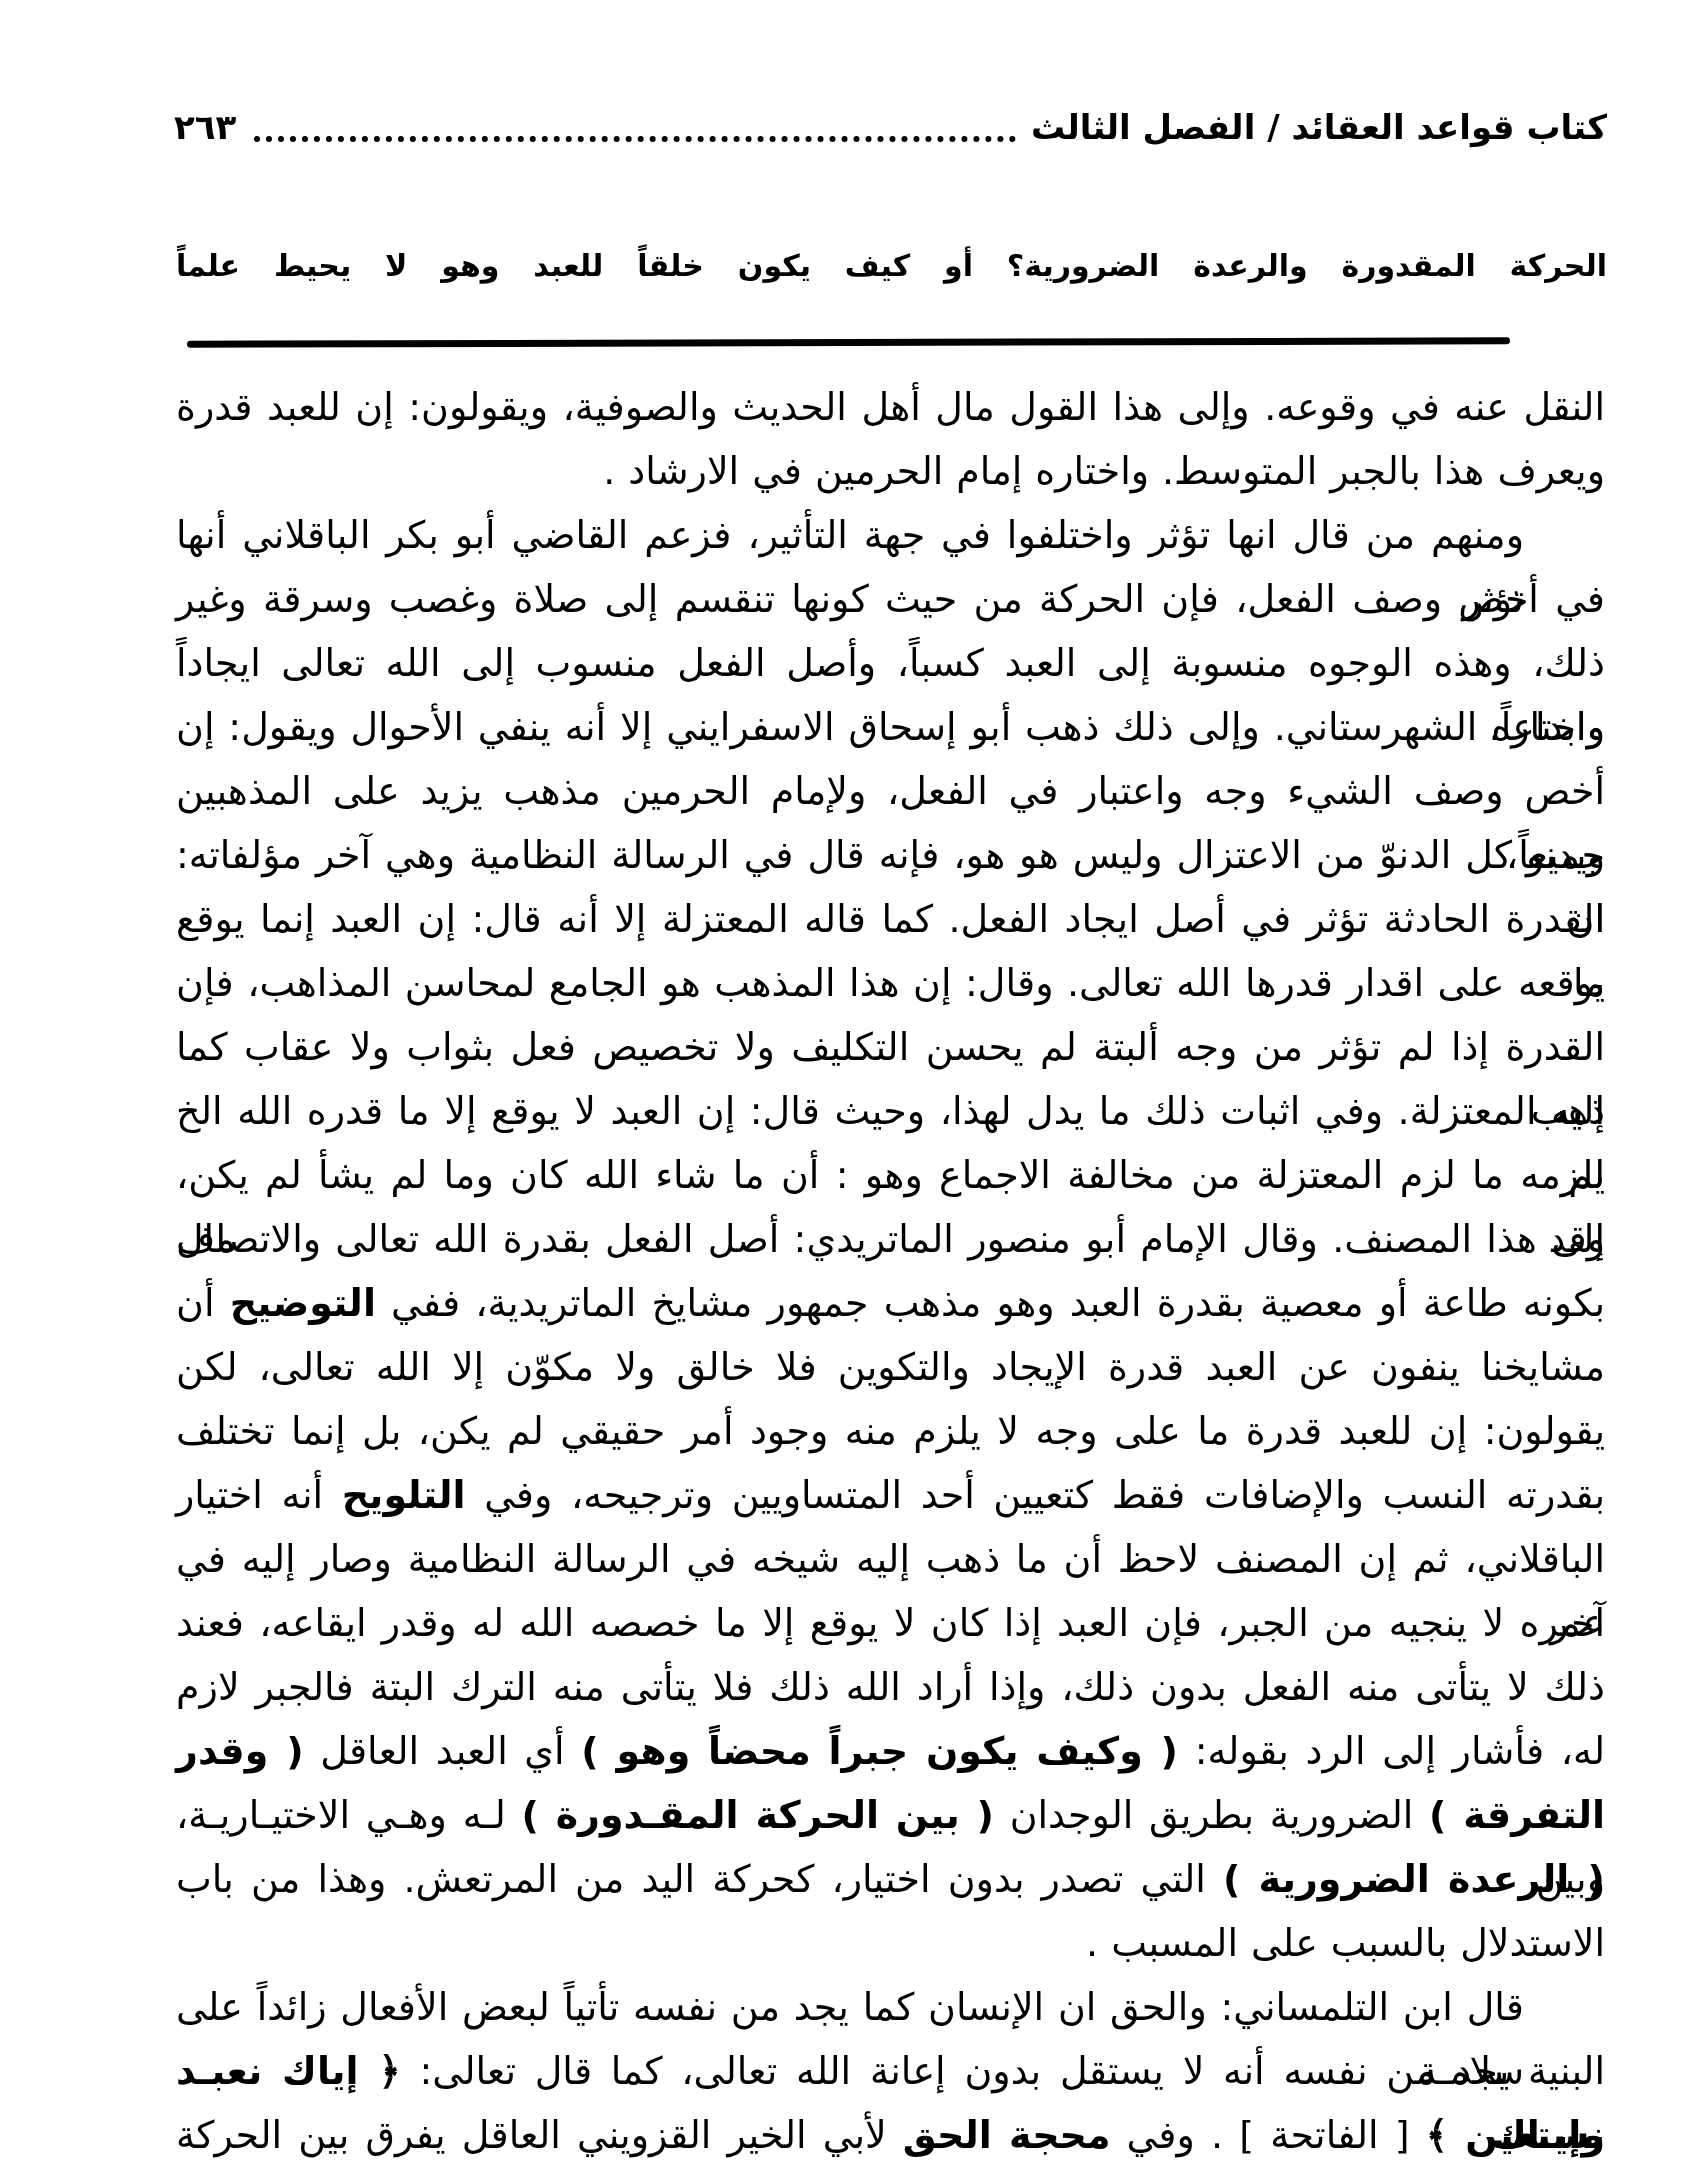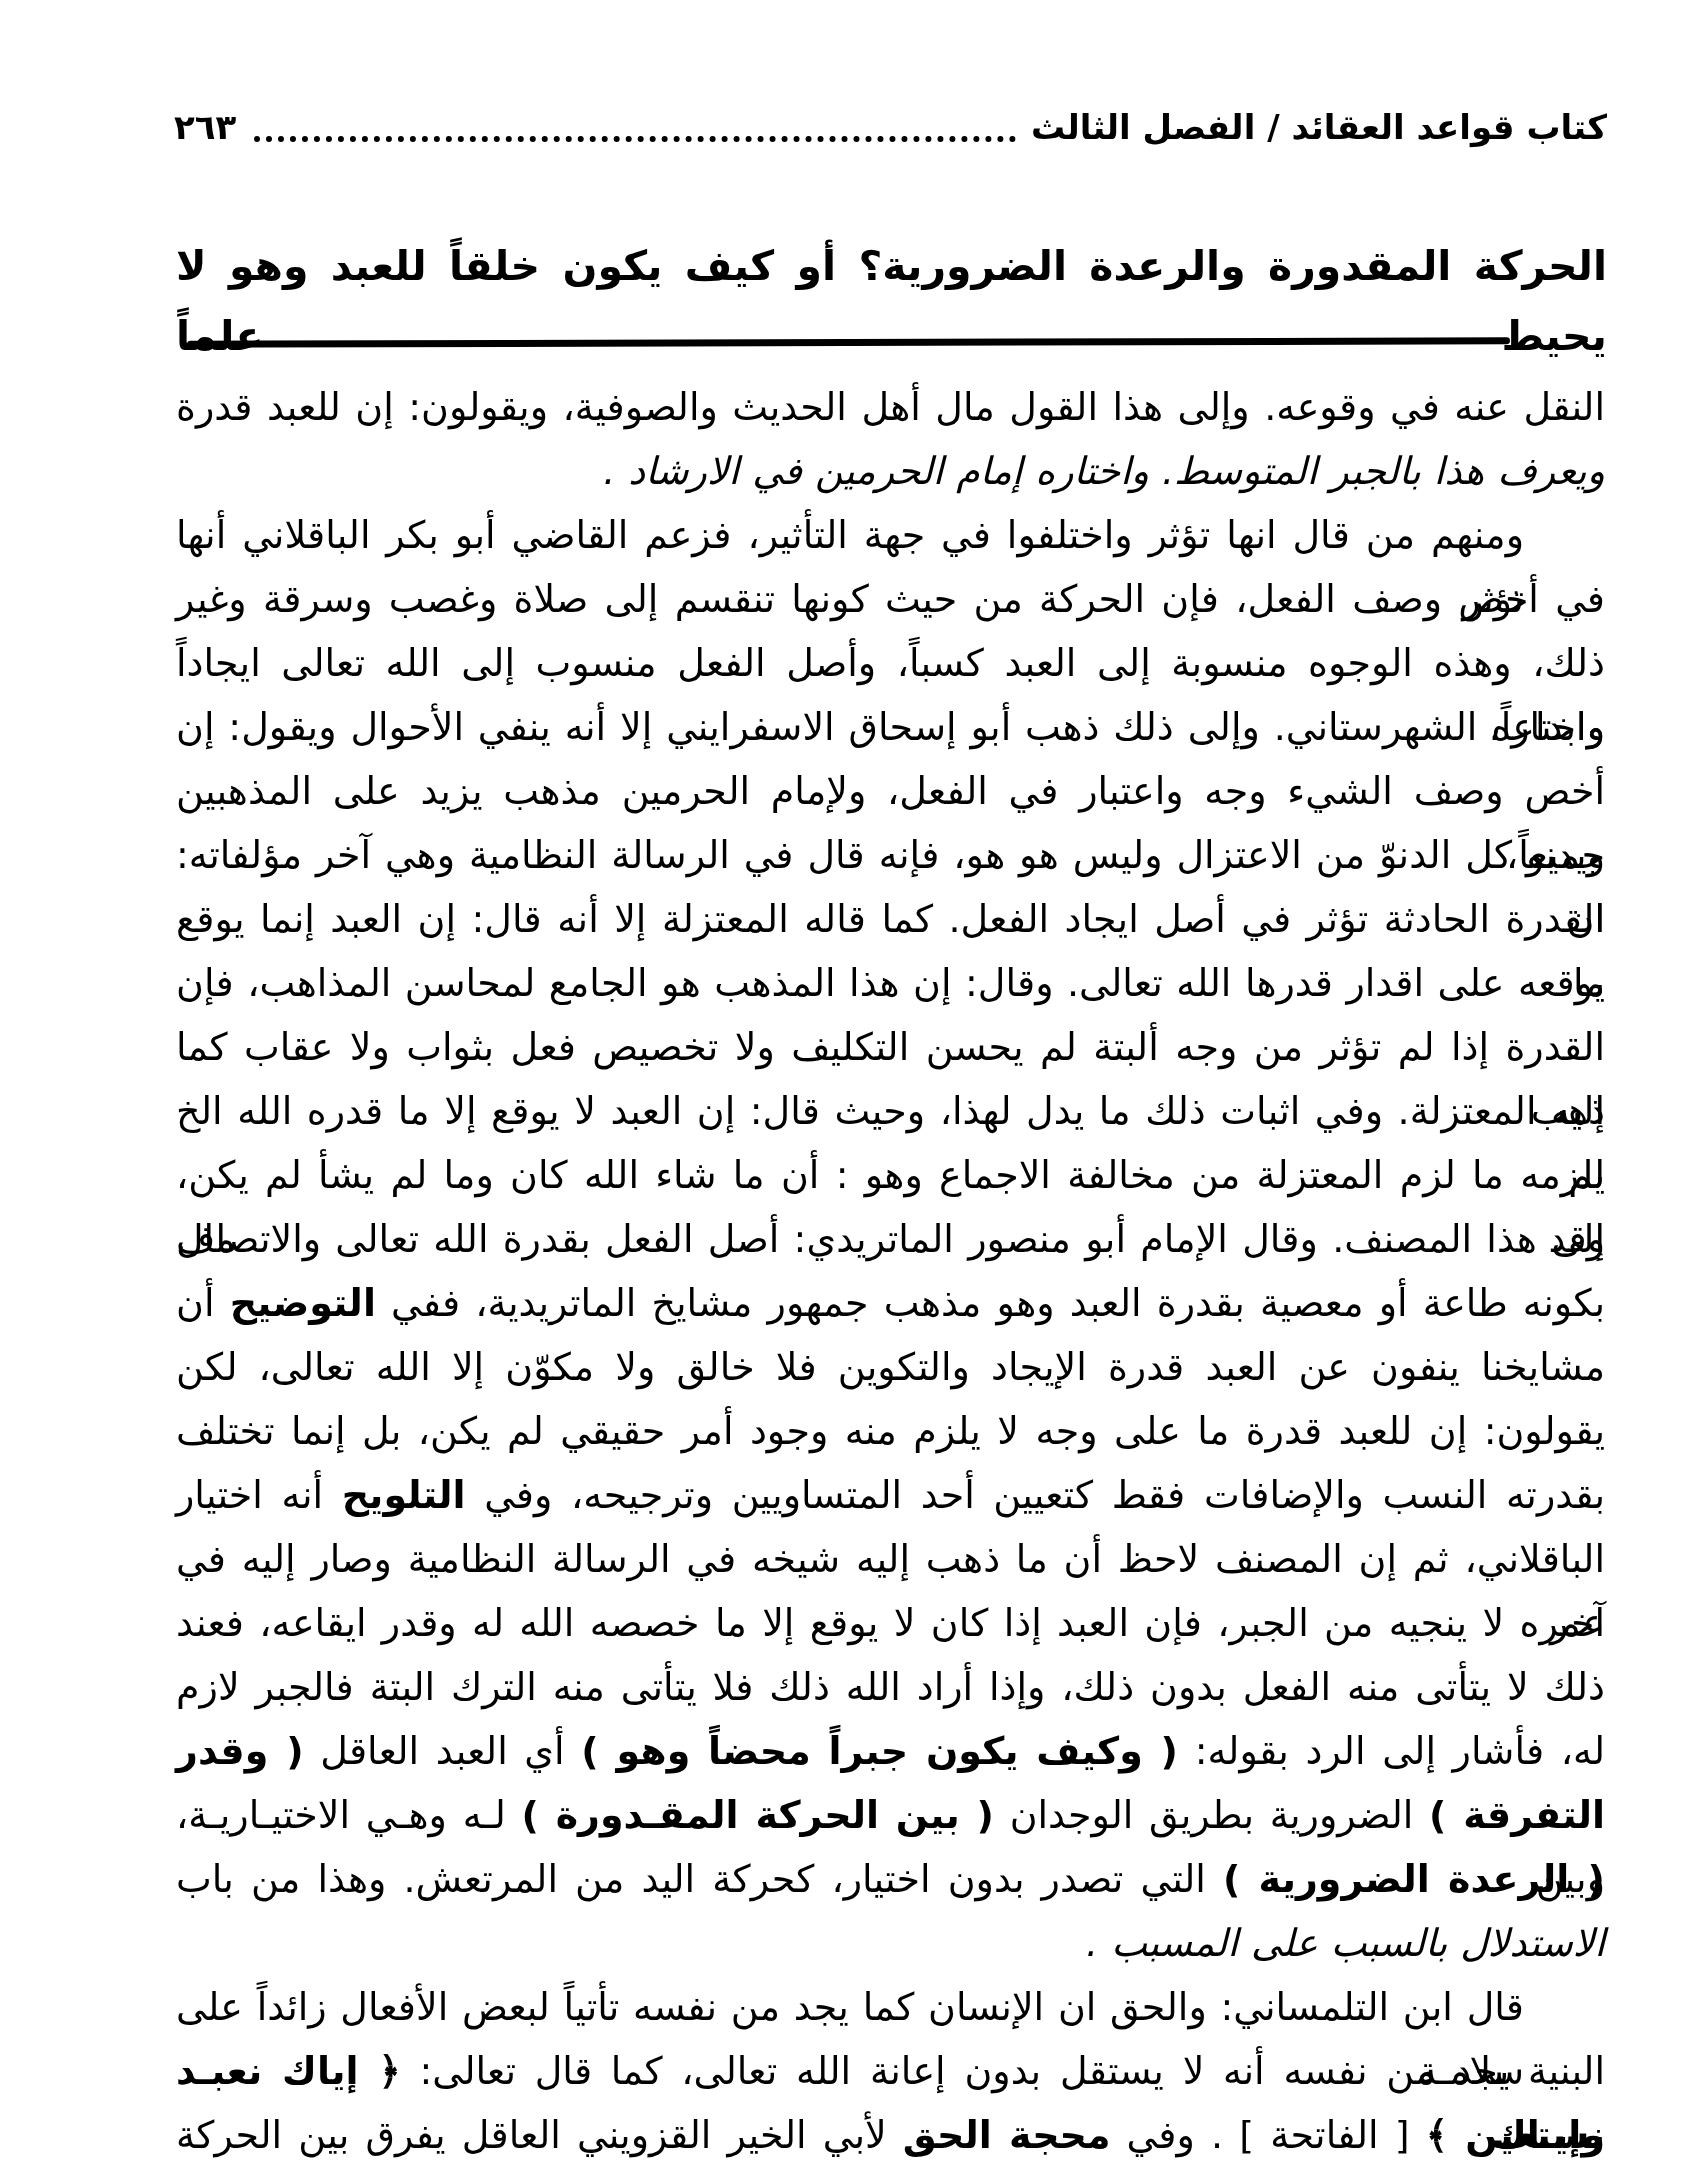--- a/index.html
+++ b/index.html
@@ -44,21 +44,21 @@
     white-space: nowrap;
     flex: 0 0 auto;
     text-align: right;
   }
   
   .matn-title {
     position: absolute;
     top: 231px;
     right: 83px;
     left: 177px;
-    font-size: 41px;
+    font-size: 30px;
     font-weight: bold;
     line-height: 70px;
     text-align: justify;
     text-align-last: justify;
   }
   
   .rule {
     position: absolute;
     top: 339px;
     left: 188px;
@@ -79,21 +79,20 @@
   }
   .line {
     height: 64px;
     text-align: justify;
     text-align-last: justify;
     word-spacing: 0.9px;
   }
   .line-end {
     text-align: right;
     text-align-last: right;
-    font-style: italic;
   }
   .line-indent {
     padding-right: 81px;
   }
   .seg { font-weight: normal; }
   .seg-b { font-weight: bold; }
 </style>
 </head>
 <body>
 

